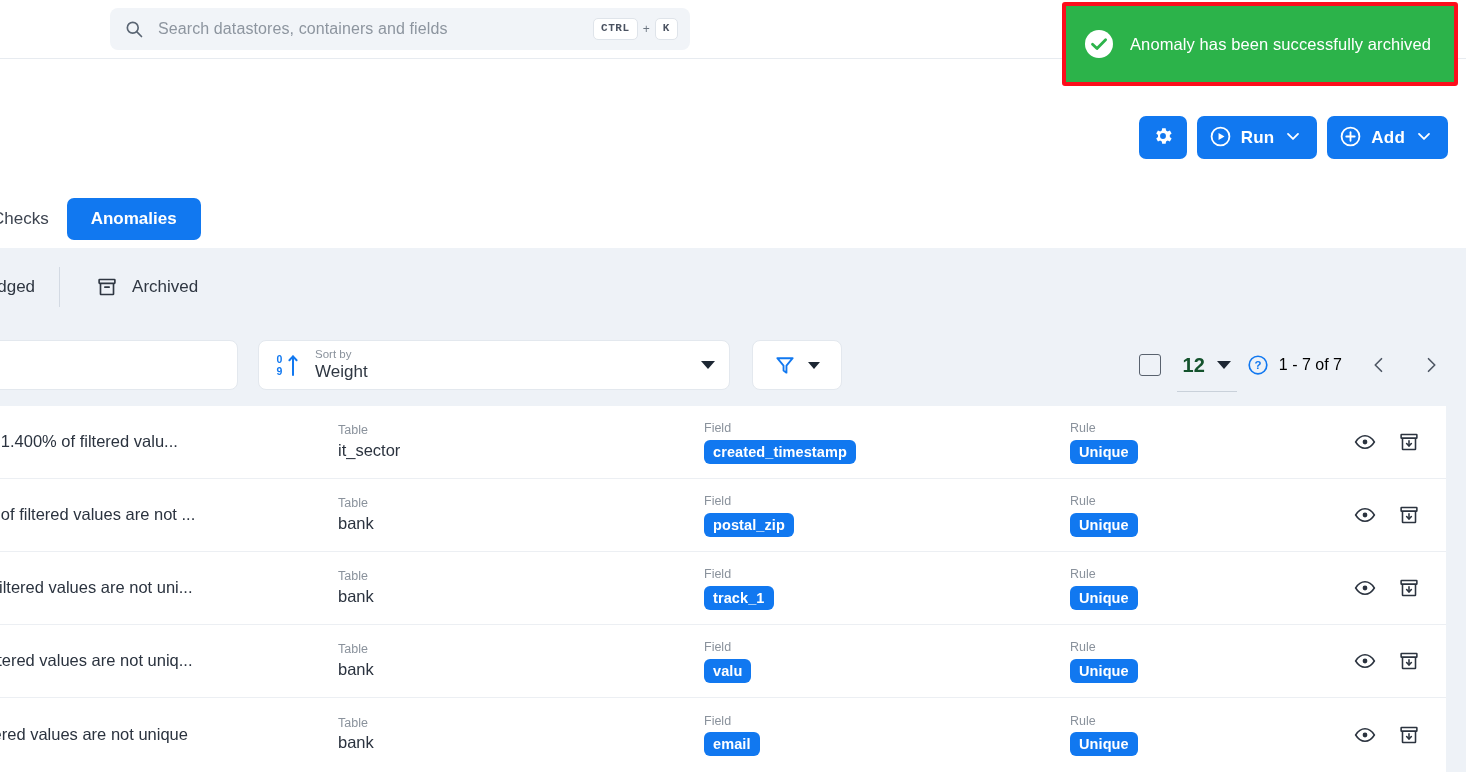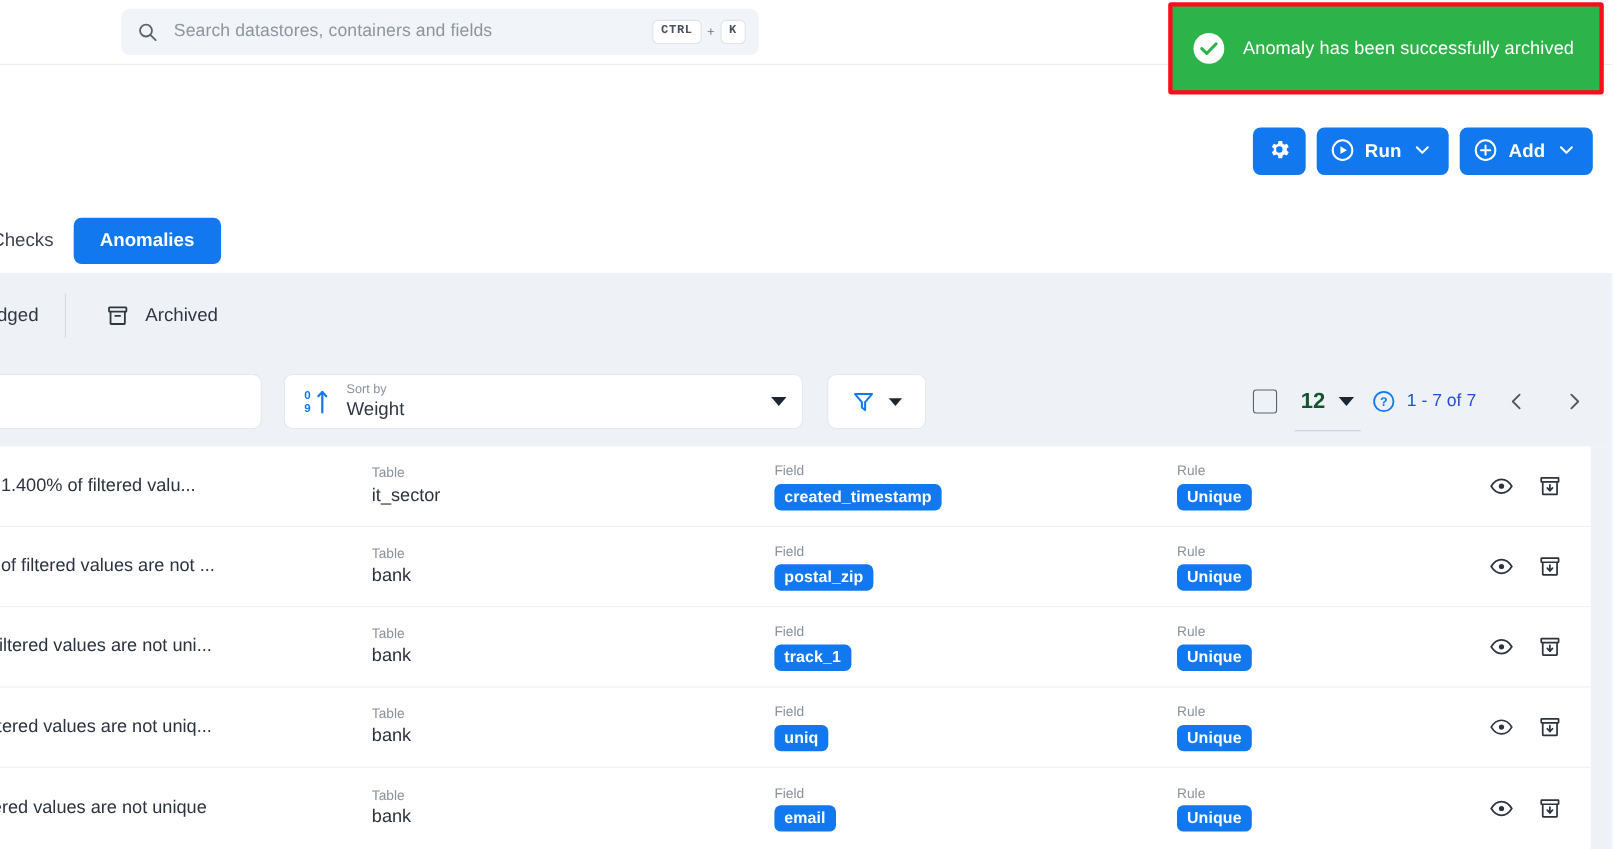--- a/index.html
+++ b/index.html
@@ -127,21 +127,21 @@
     display:flex; align-items:center; gap:0;
   }
   .pg-check {
     width:22px; height:22px; border:1.6px solid #59626e; border-radius:3px;
     background:transparent; cursor:pointer; margin-right:22px;
   }
   .pg-size { position:relative; display:flex; align-items:center; gap:12px; cursor:pointer; margin-right:16px;}
   .pg-size-num { font-size:20px; color:#14532d;font-weight:bold; }
   .pg-size-underline { position:absolute; left:-6px; right:-6px; bottom:-15px; height:1px; background:#c9d1da; }
   .help-ico { width:22px; height:22px; margin-right:10px; cursor:pointer;}
-  .pg-range { font-size:16px; color:#1d4ed8; white-space:nowrap; margin-right:22px; }
+  .pg-range { font-size:16px; color:#000000; white-space:nowrap; margin-right:22px; }
   .chev-btn { width:30px; height:30px; display:flex;align-items:center;justify-content:center; cursor:pointer;}
 
   
   .table { position:absolute; left:0; top:406px; width:1446px; background:#fff; }
   .row {
     position:relative; height:73px; border-bottom:1px solid #eceff3;
     display:flex; align-items:center;
   }
   .row:last-child { border-bottom:none; }
   .cell-lbl { font-size:12.5px; color:#8a929c; line-height:1.35; white-space:nowrap; }
@@ -436,21 +436,21 @@
   <div class="row">
     <div class="c-desc">
       <div class="cell-val">e, 1.389% of filtered values are not uniq...</div>
     </div>
     <div class="c-table">
       <div class="cell-lbl">Table</div>
       <div class="cell-val">bank</div>
     </div>
     <div class="c-field">
       <div class="cell-lbl">Field</div>
-      <span class="badge">uniq</span>
+      <span class="badge">valu</span>
     </div>
     <div class="c-rule">
       <div class="cell-lbl">Rule</div>
       <span class="badge">Unique</span>
     </div>
     <div class="row-actions">
       <span class="act-ico">
         <svg viewBox="0 0 24 24" width="22" height="22" fill="none" stroke="#2b333f" stroke-width="1.7">
           <path d="M1.8 12 C4.6 7.4 8.2 5.2 12 5.2 C15.8 5.2 19.4 7.4 22.2 12 C19.4 16.6 15.8 18.8 12 18.8 C8.2 18.8 4.6 16.6 1.8 12 Z"></path>
           <circle cx="12" cy="12" r="2.6" fill="#2b333f" stroke="none"></circle>

